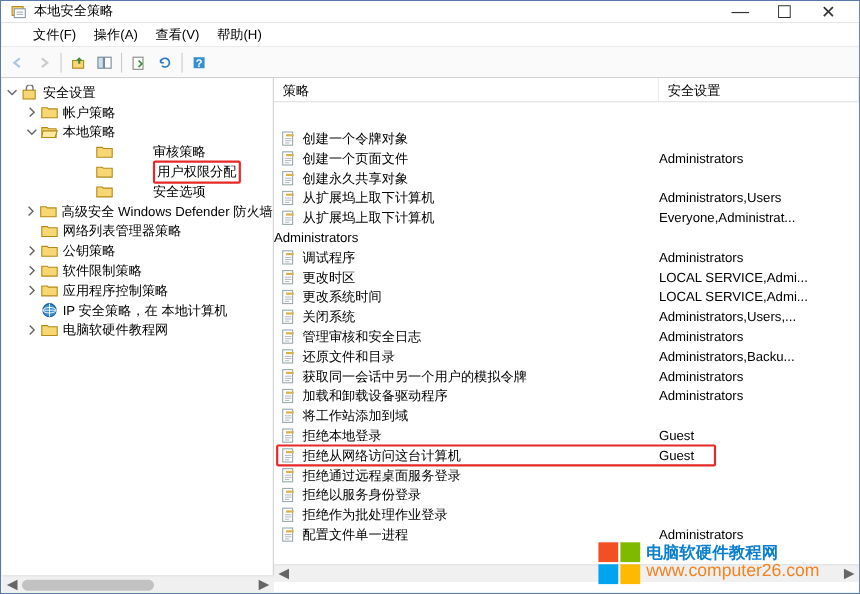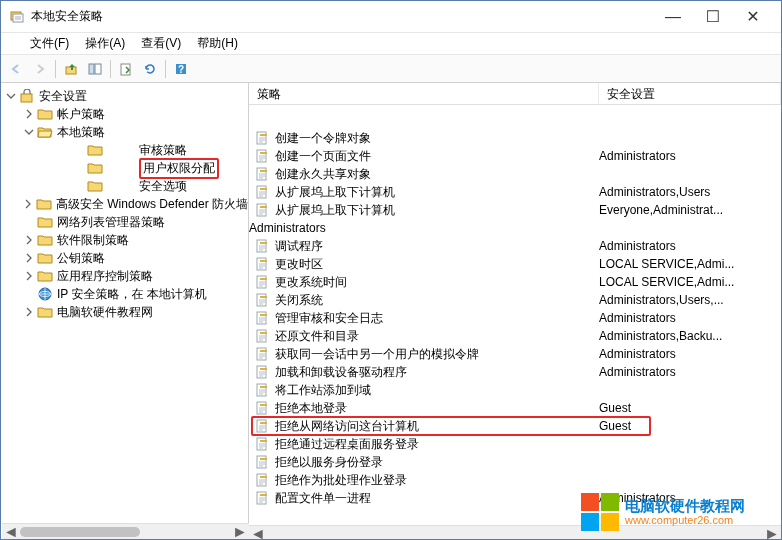--- a/index.html
+++ b/index.html
@@ -1,19 +1,19 @@
 <!DOCTYPE html>
 <html><head>
 <meta charset="utf-8">
 <style>
 * { margin: 0; padding: 0; box-sizing: border-box; font-family: "Microsoft YaHei", "Segoe UI", sans-serif; }
 body { width: 782px; height: 540px; background: #fff; border: 1px solid #5a7ba8; position: relative; overflow: hidden; }
 
 
-.titlebar { height: 32px; display: flex; align-items: center; padding: 0 8px; background: #fff; border-bottom: 1px solid #e6e6e6; }
+.titlebar { height: 20px; display: flex; align-items: center; padding: 0 8px; background: #fff; border-bottom: 1px solid #e6e6e6; }
 .titlebar .icon { width: 16px; height: 16px; margin-right: 6px; }
 .titlebar .title { font-size: 12px; flex: 1; color: #000; }
 .winbtn { width: 40px; height: 28px; display: flex; align-items: center; justify-content: center; color: #333; cursor: pointer; }
 
 
 .menubar { height: 22px; display: flex; align-items: center; padding: 0 21px; font-size: 12px; border-bottom: 1px solid #e6e6e6; }
 .menubar span { padding: 2px 8px; cursor: default; }
 
 
 .toolbar { height: 28px; display: flex; align-items: center; padding: 0 4px; border-bottom: 1px solid #d0d0d0; gap: 2px; background: #fafafa; }
@@ -52,21 +52,21 @@
 .list-row.highlighted { position: relative; }
 .list-row.highlighted::after { content: ""; position: absolute; left: 2px; right: 130px; top: -1px; bottom: -1px; border: 2px solid #e62828; border-radius: 2px; pointer-events: none; }
 .policy-icon { width: 16px; height: 14px; margin-right: 4px; display: inline-flex; }
 
 
 .watermark { position: absolute; right: 36px; bottom: 8px; display: flex; align-items: center; gap: 6px; }
 .wm-logo { width: 38px; height: 38px; display: grid; grid-template-columns: 1fr 1fr; grid-template-rows: 1fr 1fr; gap: 2px; }
 .wm-logo div:nth-child(1){background:#f25022}.wm-logo div:nth-child(2){background:#7fba00}.wm-logo div:nth-child(3){background:#00a4ef}.wm-logo div:nth-child(4){background:#ffb900}
 .wm-text { display:flex; flex-direction:column; line-height:1.1; }
 .wm-text .t1 { color:#0a7fd0; font-size:15px; font-weight:bold; }
-.wm-text .t2 { color:#f58220; font-size:11px; }
+.wm-text .t2 { color:#f58220; font-size:16px; }
 
 
 .list-body::-webkit-scrollbar { width: 16px; }
 .list-body::-webkit-scrollbar-thumb { background: #c2c2c2; border: 3px solid #fff; border-radius: 8px; }
 .list-body::-webkit-scrollbar-track { background: #f0f0f0; }
 
 
 .hscroll { height: 16px; background: #f0f0f0; border-top: 1px solid #e0e0e0; display:flex; align-items:center; justify-content:space-between; padding:0 2px; }
 .hscroll .arrow { width:14px;height:14px;display:flex;align-items:center;justify-content:center;color:#666; }
 .tree-hscroll { position:absolute; bottom:0; left:1px; width:247px; }
@@ -244,34 +244,34 @@
           <span class="expander">
             <svg width="10" height="10">
               <path d="M3 1 L7 5 L3 9" fill="none" stroke="#666" stroke-width="1.3"></path>
             </svg>
           </span>
           <span class="folder-icon">
             <svg width="16" height="14">
               <path d="M1 3h5l1 1h8v8H1z" fill="#f7d774" stroke="#b58a1a"></path>
             </svg>
           </span>
+          <span class="tree-label">公钥策略</span>
+        </div>
+        <div class="tree-item l1">
+          <span class="expander">
+            <svg width="10" height="10">
+              <path d="M3 1 L7 5 L3 9" fill="none" stroke="#666" stroke-width="1.3"></path>
+            </svg>
+          </span>
+          <span class="folder-icon">
+            <svg width="16" height="14">
+              <path d="M1 3h5l1 1h8v8H1z" fill="#f7d774" stroke="#b58a1a"></path>
+            </svg>
+          </span>
           <span class="tree-label">软件限制策略</span>
-        </div>
-        <div class="tree-item l1">
-          <span class="expander">
-            <svg width="10" height="10">
-              <path d="M3 1 L7 5 L3 9" fill="none" stroke="#666" stroke-width="1.3"></path>
-            </svg>
-          </span>
-          <span class="folder-icon">
-            <svg width="16" height="14">
-              <path d="M1 3h5l1 1h8v8H1z" fill="#f7d774" stroke="#b58a1a"></path>
-            </svg>
-          </span>
-          <span class="tree-label">公钥策略</span>
         </div>
         <div class="tree-item l1">
           <span class="expander">
             <svg width="10" height="10">
               <path d="M3 1 L7 5 L3 9" fill="none" stroke="#666" stroke-width="1.3"></path>
             </svg>
           </span>
           <span class="folder-icon">
             <svg width="16" height="14">
               <path d="M1 3h5l1 1h8v8H1z" fill="#f7d774" stroke="#b58a1a"></path>

